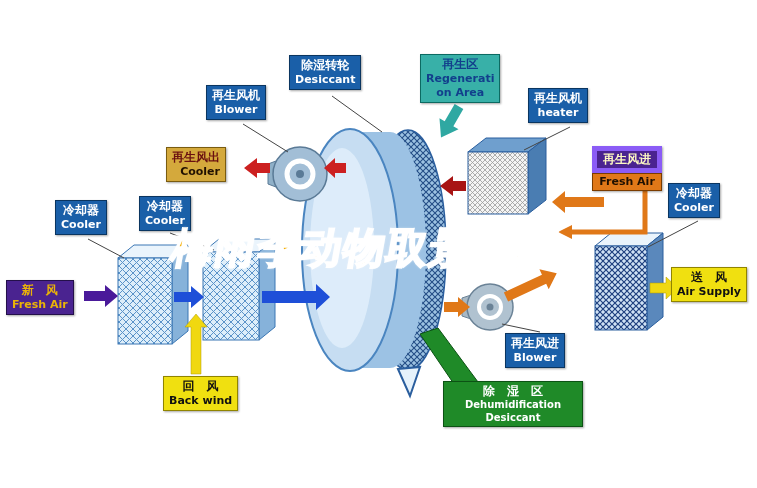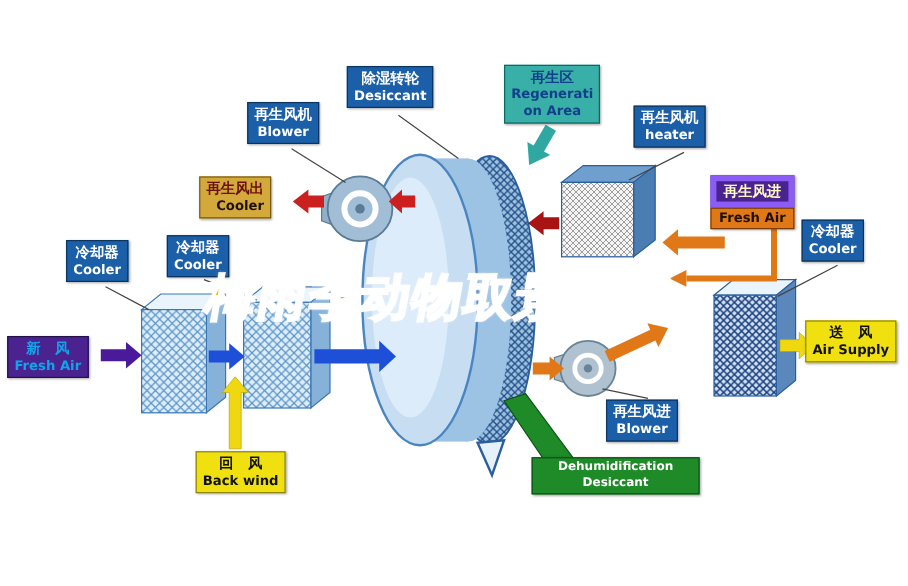--- a/index.html
+++ b/index.html
@@ -9,21 +9,21 @@
 
   .label{position:absolute;z-index:20;border:1px solid #333;text-align:center;
          padding:2px 5px;box-shadow:1px 1px 2px rgba(0,0,0,.35);white-space:nowrap;
          font-weight:bold;line-height:1.25;}
   .label .zh{display:block;font-size:12px;}
   .label .en{display:block;font-size:11px;}
   .blue{background:#1a5fa8;color:#fff;border-color:#0a3560;}
   .teal{background:#38b0a8;color:#123f8c;border-color:#0c6a62;}
   .gold{background:#d4a93c;color:#201000;border-color:#7a5c10;text-align:right;}
   .gold .zh{color:#6a1010;}
-  .purple{background:#4a2390;color:#0ea5e9;border-color:#24104a;}
+  .purple{background:#4a2390;color:#eab308;border-color:#24104a;}
   .yellow{background:#f0e010;color:#111;border-color:#908400;}
   .green{background:#1f8a28;color:#fff;border-color:#0c5214;}
   .green .en{font-size:10px;text-align:center;}
   .split{padding:0;border:none;background:none;}
   .split .zh{background:#4a2390;color:#fef9c3;border:5px solid #8b5cf6;padding:1px 6px;}
   .split .en{background:#e07818;color:#201000;border:1px solid #7a3c00;padding:1px 6px;}
 
   .watermark{position:absolute;left:172px;top:221px;z-index:40;font-weight:bold;
              font-size:41px;letter-spacing:2px;color:#f5ae00;transform:skewX(-10deg);
              -webkit-text-stroke:2px #ffffff;text-shadow:0 0 3px #fff;pointer-events:none;}
@@ -187,19 +187,20 @@
     <span class="zh">回　风</span>
     <span class="en">Back wind</span>
   </div>
 
   <div class="label blue" style="left:505px;top:333px">
     <span class="zh">再生风进</span>
     <span class="en">Blower</span>
   </div>
 
   <div class="label green" style="left:443px;top:381px;min-width:128px">
+    <span class="zh">除　湿　区</span>
     <span class="en">Dehumidification</span>
     <span class="en">Desiccant</span>
   </div>
 
   <div class="watermark">梅雨季动物取景一刻</div>
 
 </div>
 
 </body></html>

